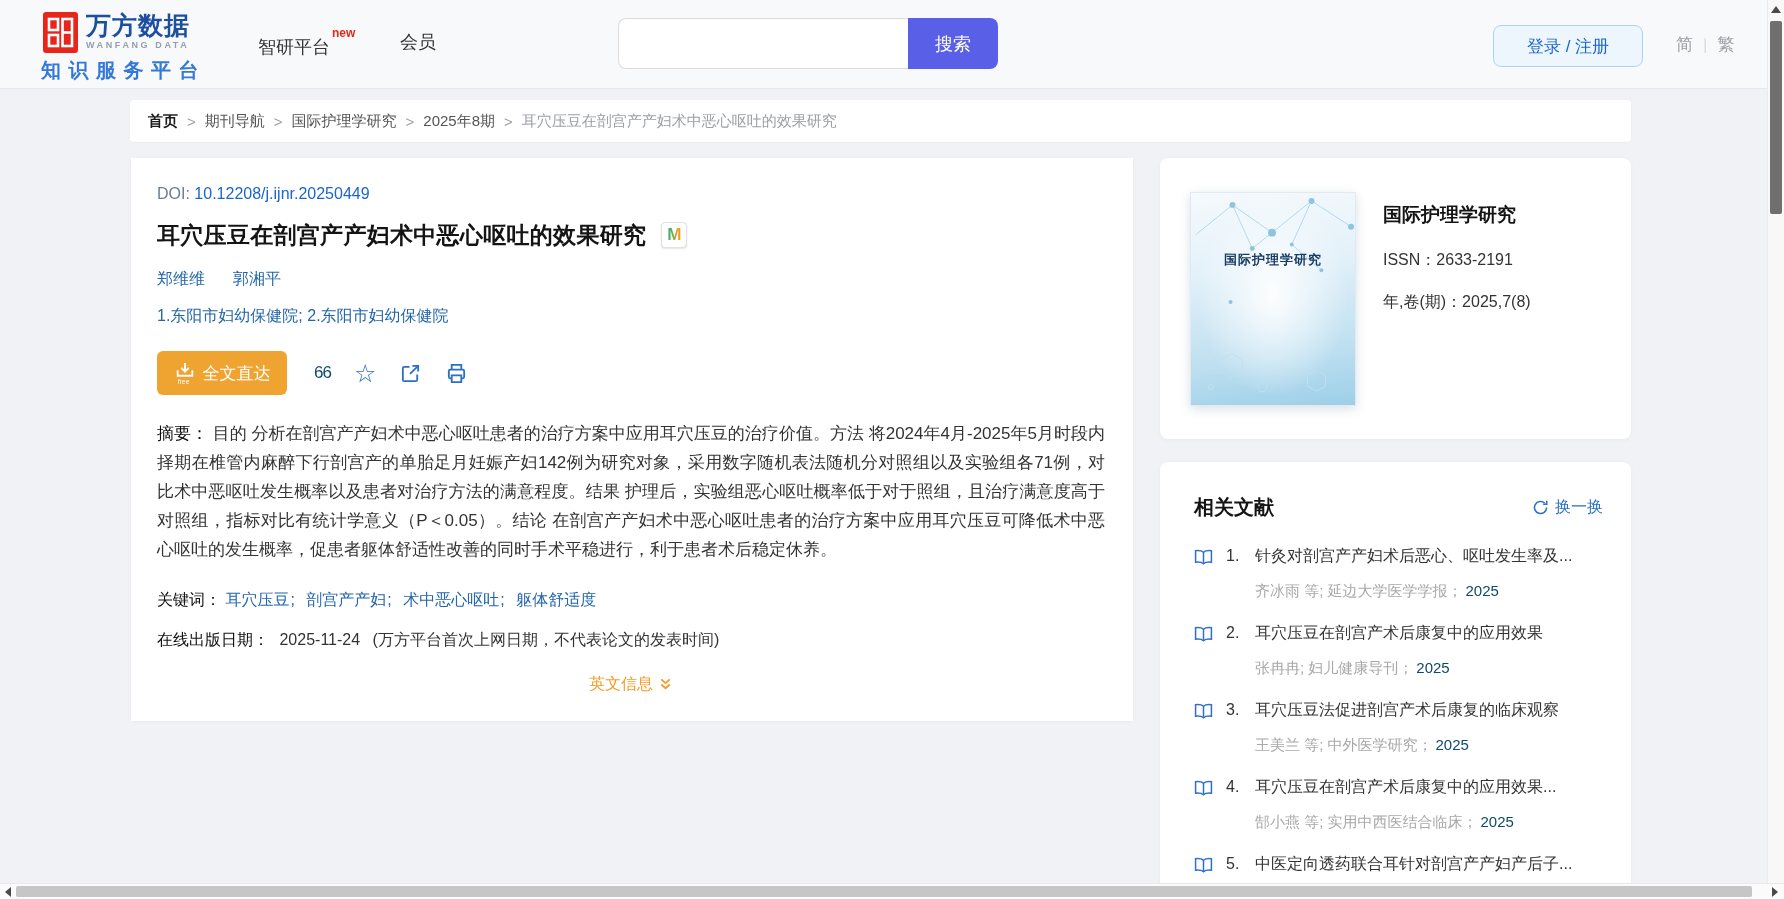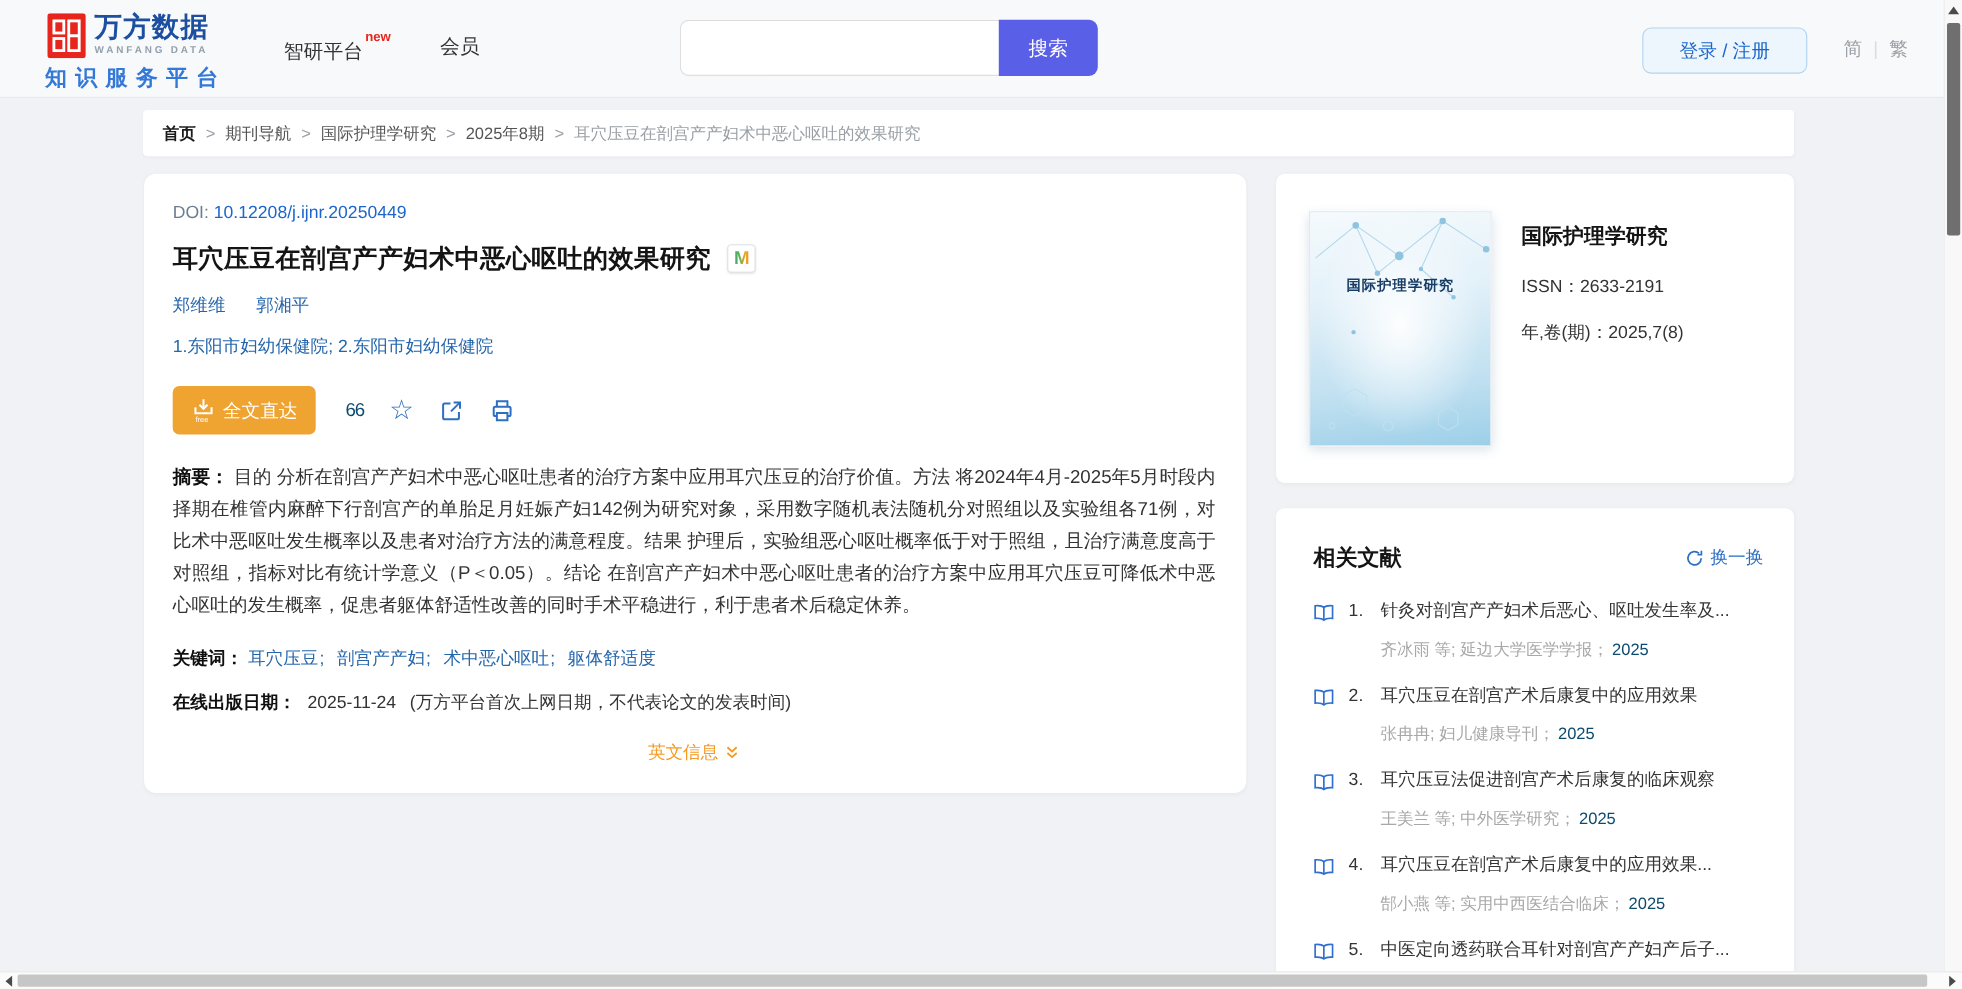--- a/index.html
+++ b/index.html
@@ -33,42 +33,42 @@
   .breadcrumb{position:absolute;left:130px;top:100px;width:1501px;height:42px;background:#fff;border-radius:4px;
               display:flex;align-items:center;padding:0 18px;font-size:15px;box-shadow:0 1px 3px rgba(0,0,0,.03);white-space:nowrap;overflow:hidden}
   .crumb-wrap{display:flex;align-items:center}
   .bc-sep{color:#9aa0a6;margin:0 9px}
   .crumb{color:#555;text-decoration:none;cursor:pointer}
   .crumb-wrap:first-of-type .bc-sep{display:none}
   .crumb-wrap:first-of-type .crumb{font-weight:700;color:#1c1c1c}
   .crumb-wrap:last-of-type .crumb{color:#9aa0a6;cursor:default}
 
   
-  .main-card{position:absolute;left:131px;top:158px;width:1002px;height:563px;background:#fff;border-radius:11px;
+  .main-card{position:absolute;left:131px;top:158px;width:1002px;height:563px;background:#fff;border-radius:0;
              padding:26px 28px 12px 26px;box-shadow:0 1px 4px rgba(0,0,0,.04)}
   .doi-row{font-size:16px;line-height:20px}
   .doi-label{color:#6b7d90}
   .doi-link{color:#1a66cc;text-decoration:none;cursor:pointer}
   .title-row{margin-top:15px;display:flex;align-items:center;gap:15px}
   .article-title{font-size:23px;font-weight:700;color:#141414;line-height:32px;letter-spacing:.3px}
   .m-badge{width:26px;height:26px;border:1px solid #dfe3e8;border-radius:4px;background:#fff;flex:0 0 26px;
            box-shadow:0 1px 2px rgba(0,0,0,.10);text-align:center;line-height:24px;font-size:17px;font-weight:800;
            background-image:linear-gradient(90deg,#3d9be9 0%,#51b054 38%,#f5a623 68%,#e64c3c 100%);
            -webkit-background-clip:text;background-clip:text;color:transparent}
   .authors{margin-top:17px;line-height:22px}
   .author{font-size:16px;color:#2566ab;text-decoration:none;margin-right:28px;cursor:pointer}
   .affiliations{margin-top:15px;font-size:16px;color:#2566ab;line-height:22px;cursor:pointer}
   .actions{margin-top:24px;display:flex;align-items:center;height:44px}
   .fulltext-btn{width:130px;height:44px;background:#efa330;border:none;border-radius:6px;color:#fff;font-size:17px;
                 display:flex;align-items:center;justify-content:center;gap:7px;cursor:pointer}
   .icon-quote{margin-left:27px;font-size:17px;font-weight:400;color:#0c4a6e;letter-spacing:-1px;cursor:pointer;line-height:24px}
   .icon-star{margin-left:23px;font-size:25px;color:#2d6fc2;cursor:pointer;line-height:24px}
   .icon-btn{margin-left:23px;cursor:pointer;display:flex;align-items:center}
   .abstract{margin-top:24px;font-size:17px;line-height:29px;color:#333;text-align:justify}
-  .blabel{font-weight:700;color:#0f0f0f}
+  .blabel{font-weight:400;color:#0f0f0f}
   .keywords{margin-top:24px;font-size:16px;line-height:24px}
   .kw-wrap{display:inline}
   .kw{color:#2566ab;text-decoration:none;cursor:pointer}
   .kw-sep{color:#2566ab;margin:0 7px 0 1px}
   .kw-wrap:last-of-type .kw-sep{display:none}
   .pubrow{margin-top:16px;font-size:16px;line-height:24px;color:#333}
   .pubdate-value{margin-left:6px}
   .pubdate-note{margin-left:8px}
   .eng-row{margin-top:22px;text-align:center}
   .eng-link{color:#f59a23;font-size:16px;cursor:pointer;display:inline-flex;align-items:center;gap:5px}

